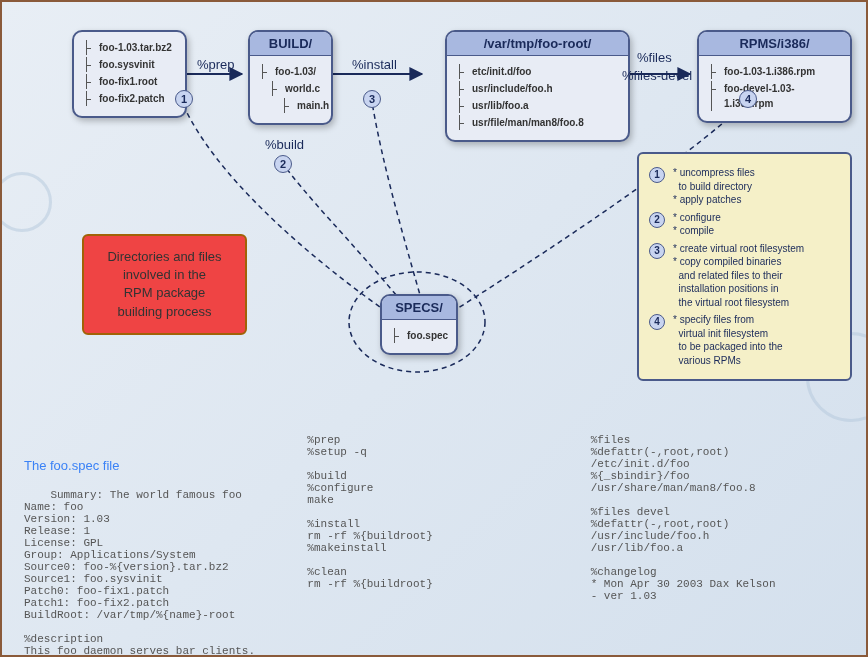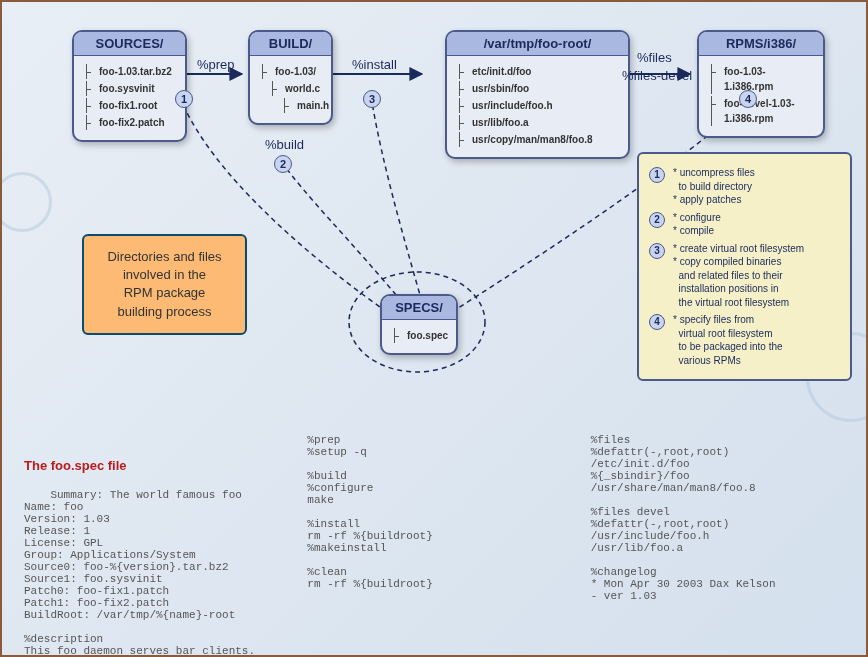--- a/index.html
+++ b/index.html
@@ -73,22 +73,22 @@
     background: #c8d4f0;
     color: #1a2a5a;
     font-size: 11px;
     font-weight: bold;
     display: flex;
     align-items: center;
     justify-content: center;
   }
   .info-box {
     position: absolute;
-    background: #fdba74;
-    border: 2px solid #0c4a6e;
+    background: #ef4444;
+    border: 2px solid #a16207;
     border-radius: 6px;
     padding: 12px 22px;
     font-size: 13px;
     color: #333;
     text-align: center;
     line-height: 1.4;
   }
   .legend-box {
     position: absolute;
     background: #f5f0c8;
@@ -127,22 +127,22 @@
     right: 22px;
     display: flex;
     gap: 30px;
     font-family: "Courier New", monospace;
     font-size: 11px;
     color: #555;
   }
   .spec-col { flex: 1; white-space: pre; }
   .spec-title {
     font-family: Arial, sans-serif;
-    font-weight: bold;
-    color: #b91c1c;
+    font-weight: normal;
+    color: #3b82f6;
     font-size: 13px;
     margin-bottom: 4px;
   }
   svg.connectors {
     position: absolute;
     left: 0; top: 0;
     width: 868px; height: 657px;
     pointer-events: none;
   }
 </style>
@@ -165,21 +165,20 @@
 
   <path d="M385 310 C300 250 210 170 180 100" stroke="#1a2a5a" stroke-width="1.5" stroke-dasharray="5 4" fill="none"></path>
   <path d="M400 300 C350 240 300 190 280 160" stroke="#1a2a5a" stroke-width="1.5" stroke-dasharray="5 4" fill="none"></path>
   <path d="M420 300 C400 230 380 160 370 100" stroke="#1a2a5a" stroke-width="1.5" stroke-dasharray="5 4" fill="none"></path>
   <path d="M450 310 C560 240 680 160 745 100" stroke="#1a2a5a" stroke-width="1.5" stroke-dasharray="5 4" fill="none"></path>
 
   <ellipse cx="415" cy="320" rx="68" ry="50" stroke="#1a2a5a" stroke-width="1.5" stroke-dasharray="5 4" fill="none"></ellipse>
 </svg>
 
 <div class="dir-box" style="left:70px; top:28px; width:115px;">
-  <div class="dir-title">SOURCES/</div>
   <div class="dir-body" id="files-sources">
       <div class="file-line">foo-1.03.tar.bz2</div>
       <div class="file-line">foo.sysvinit</div>
       <div class="file-line">foo-fix1.root</div>
       <div class="file-line">foo-fix2.patch</div>
     </div>
 </div>
 
 <div class="dir-box" style="left:246px; top:28px; width:85px;">
   <div class="dir-title">BUILD/</div>
@@ -187,28 +186,27 @@
       <div class="file-line">foo-1.03/</div>
       <div class="file-line" style="margin-left: 14px;">world.c</div>
       <div class="file-line" style="margin-left: 26px;">main.h</div>
     </div>
 </div>
 
 <div class="dir-box" style="left:430px; top:28px; width:185px;margin-left:13px;">
   <div class="dir-title">/var/tmp/foo-root/</div>
   <div class="dir-body" id="files-root">
       <div class="file-line">etc/init.d/foo</div>
-      <div class="file-line">usr/sbin/foo</div>
       <div class="file-line">usr/include/foo.h</div>
       <div class="file-line">usr/lib/foo.a</div>
-      <div class="file-line">usr/copy/man/man8/foo.8</div>
-    </div>
-</div>
-
-<div class="dir-box" style="left:695px; top:28px; width:128px;">
+      <div class="file-line">usr/file/man/man8/foo.8</div>
+    </div>
+</div>
+
+<div class="dir-box" style="left:695px; top:28px; width:155px;">
   <div class="dir-title">RPMS/i386/</div>
   <div class="dir-body" id="files-rpms">
       <div class="file-line">foo-1.03-1.i386.rpm</div>
       <div class="file-line">foo-devel-1.03-1.i386.rpm</div>
     </div>
 </div>
 
 <div class="dir-box" style="left:378px; top:292px; width:78px;">
   <div class="dir-title">SPECS/</div>
   <div class="dir-body" id="files-specs">
@@ -249,21 +247,21 @@
         <div class="legend-badge">3</div>
         <div style="white-space: pre;">* create virtual root filesystem
 * copy compiled binaries
   and related files to their
   installation positions in
   the virtual root filesystem</div>
       </div>
       <div class="legend-row">
         <div class="legend-badge">4</div>
         <div style="white-space: pre;">* specify files from
-  virtual root filesystem
+  virtual init filesystem
   to be packaged into the
   various RPMs</div>
       </div>
     </div>
 </div>
 
 <div class="spec-cols">
   <div class="spec-col">
     <div class="spec-title">The foo.spec file</div>
     <span>Summary: The world famous foo

